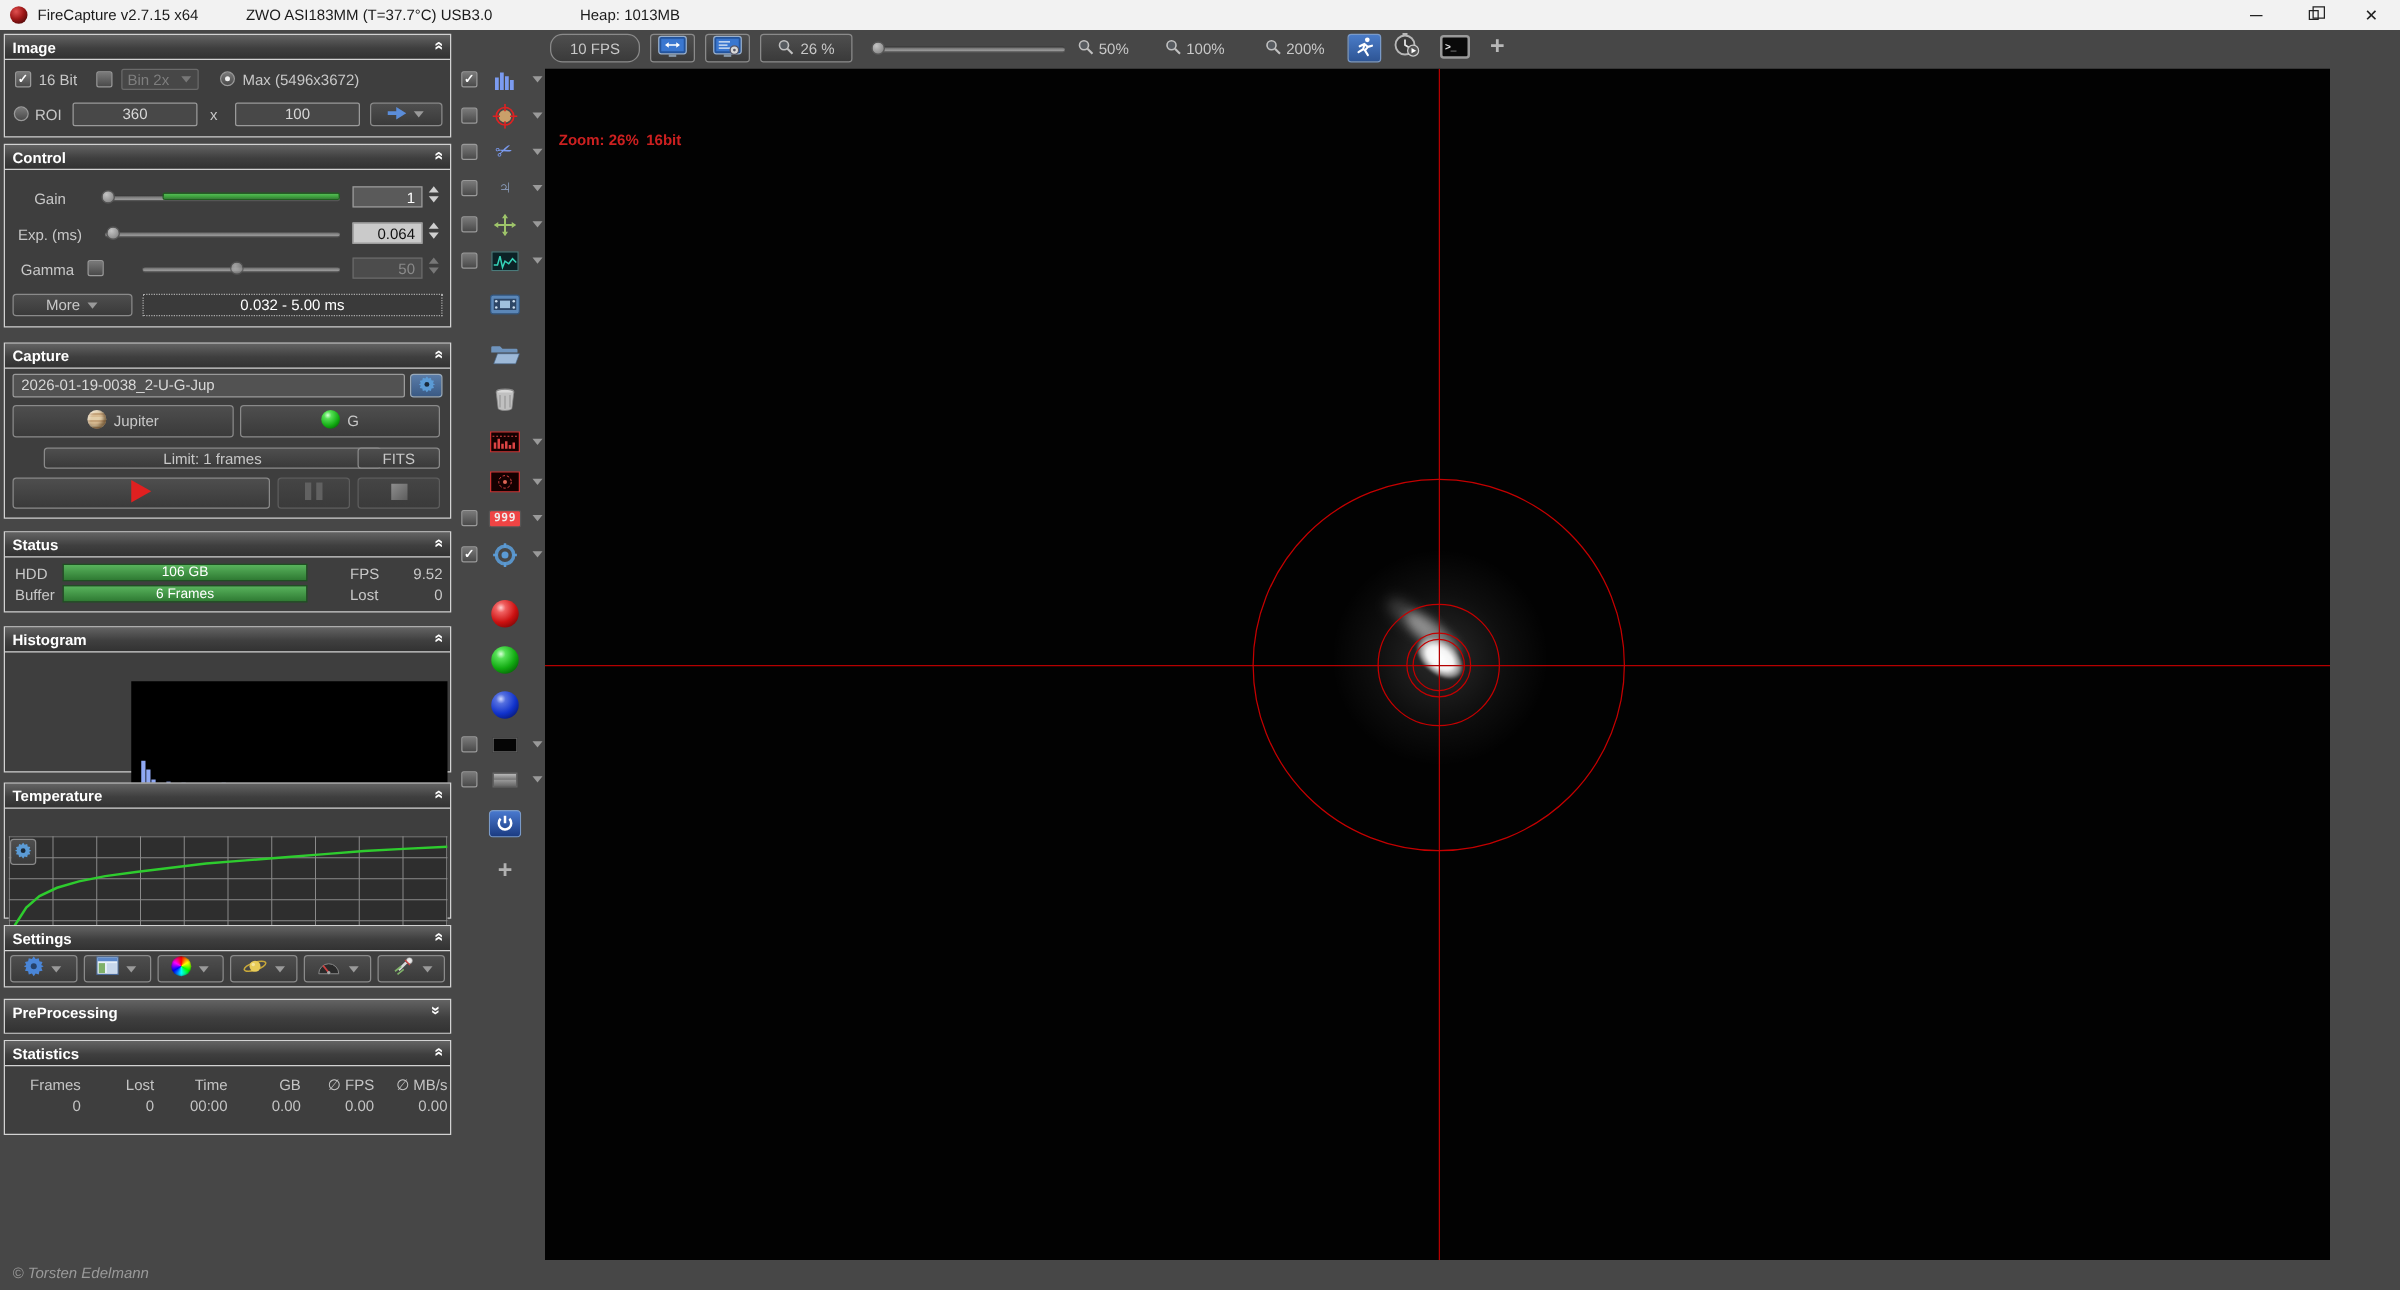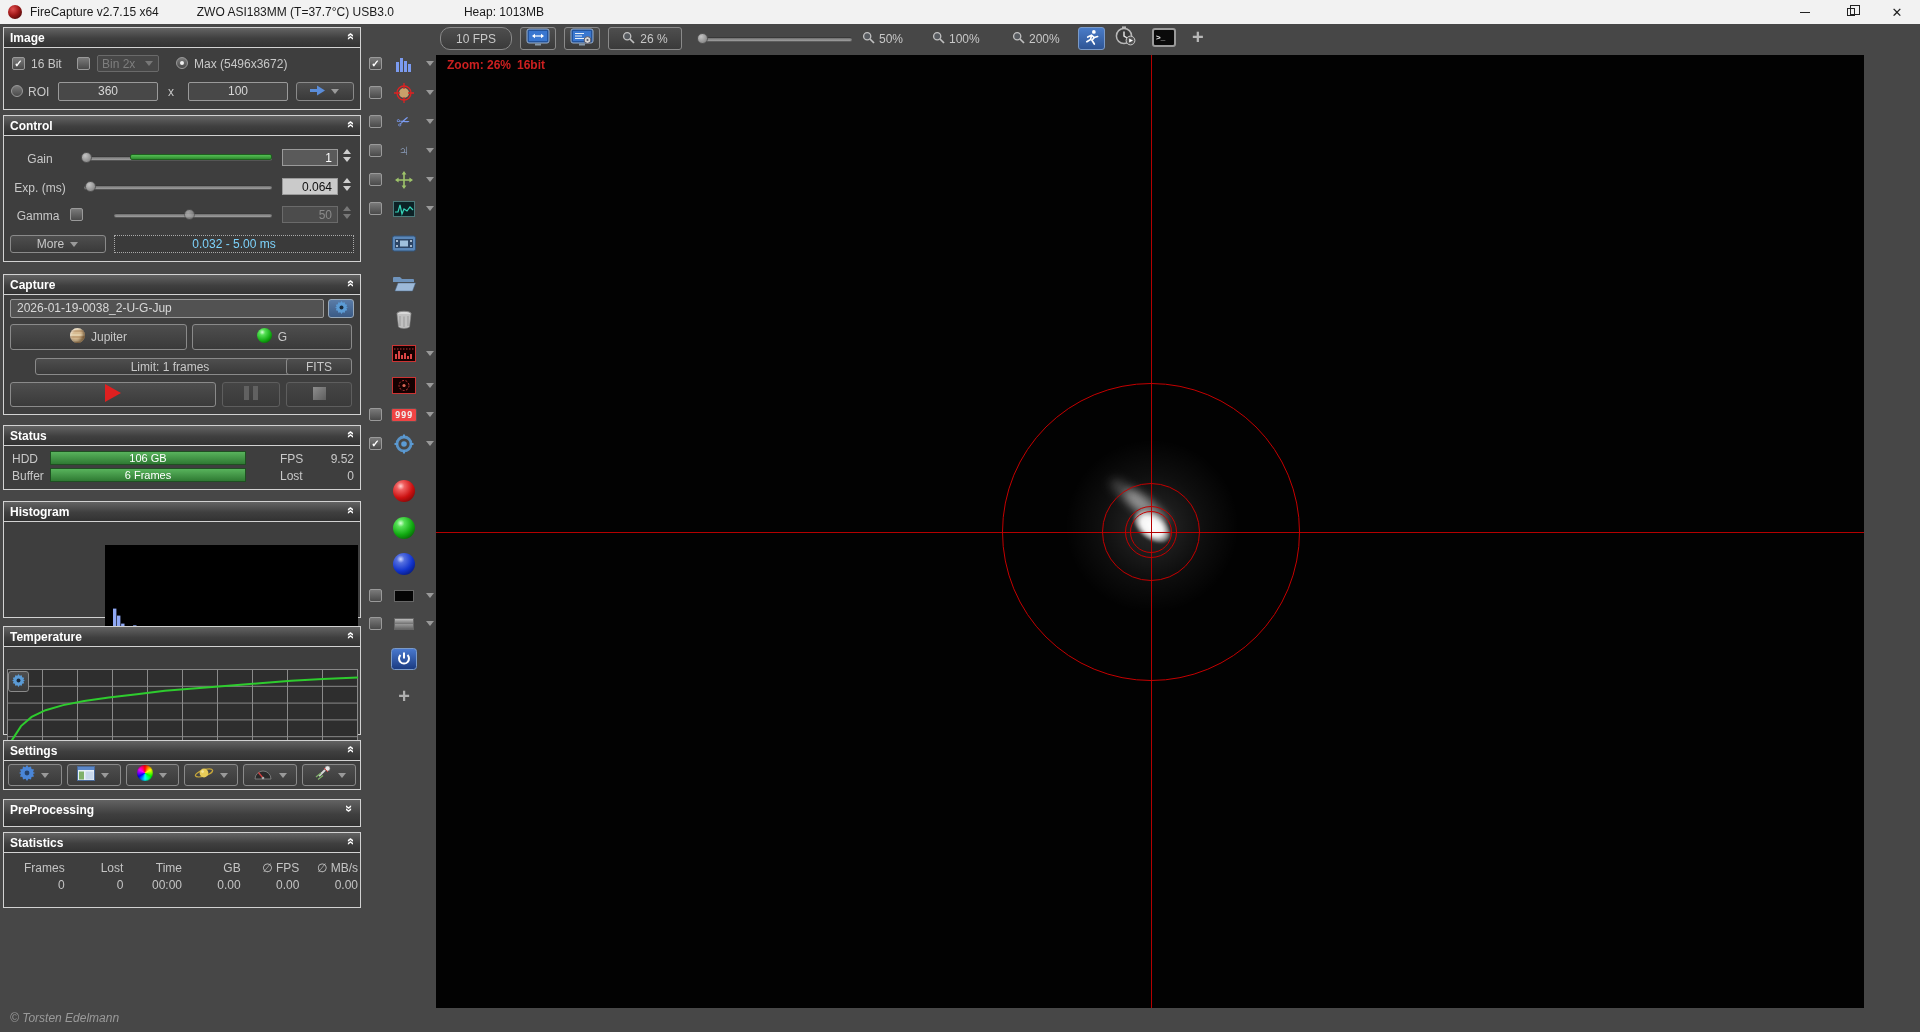--- a/index.html
+++ b/index.html
@@ -71,21 +71,21 @@
 
   
   .tb-btn { position:absolute; height:23px; background:linear-gradient(#4e4e4e,#3a3a3a); border:1px solid #8a8a8a;
     border-radius:3px; color:#c8c8c8; font-size:12px; display:flex; align-items:center; justify-content:center; gap:5px; }
   .tb-label { position:absolute; color:#c8c8c8; font-size:12px; display:flex; align-items:center; gap:4px; }
 
   
   #canvas { position:absolute; left:436px; top:55px; width:1428px; height:953px; background:#020202; overflow:hidden; }
   .xline { position:absolute; background:#b40000; }
   .ring { position:absolute; border:1px solid #c40000; border-radius:50%; }
-  .overlay-red { position:absolute; color:#cc2020; font-size:12px; font-weight:bold; }
+  .overlay-red { position:absolute; color:#cc2020; font-size:12px; font-weight:bold;margin-top:47px; }
 
   
   .histbox { position:absolute; background:#000; top:23px; height:90px; }
   .histtext { color:#7585e8; font-size:11px; line-height:1.6; padding:4px 0 0 5px; }
   #temp-graph { position:absolute; left:3px; top:22px; width:351px; height:84px; background:#2e2e2e;
     background-image:linear-gradient(to right, #8a8a8a 1px, transparent 1px),
                      linear-gradient(to bottom, #8a8a8a 1px, transparent 1px);
     background-size:35px 16.8px; }
   .temp-lab { position:absolute; bottom:2px; color:#2ecc2e; font-size:11px; font-weight:bold; }
 
@@ -255,21 +255,21 @@
     <div class="val disabled" style="left:278px; top:70px; width:56px;">50</div>
     <div class="spin disabled" style="left:339px; top:70px;">
         <i class="up"></i>
         <i class="down"></i>
       </div>
 
     <div class="btn" style="left:6px; top:99px; width:96px; height:18px;">
       <span>More</span>
       <span class="dd-arrow"></span>
     </div>
-    <div style="position:absolute; left:110px; top:99px; width:240px; height:18px; background:#3a3a3a; border:1px dotted #aaa; color:#7dd3fc; font-size:12px; text-align:center; line-height:16px;">0.032 - 5.00 ms</div>
+    <div style="position:absolute; left:110px; top:99px; width:240px; height:18px; background:#3a3a3a; border:1px dotted #aaa; color:#ffffff; font-size:12px; text-align:center; line-height:16px;">0.032 - 5.00 ms</div>
   </div>
 </div>
 
 <div class="panel" style="top:274px; height:141px;">
   <div class="panel-header">
     <span>Capture</span>
     <span class="panel-chev"><span style="display:inline-block;transform:rotate(-90deg);font-weight:bold;font-size:13px;line-height:1;">»</span></span>
   </div>
   <div class="panel-body" style="height:119px;">
     <div class="tin" style="left:6px; top:4px; width:314px; height:19px; text-align:left; padding-left:6px; background:#525252;">2026-01-19-0038_2-U-G-Jup</div>

